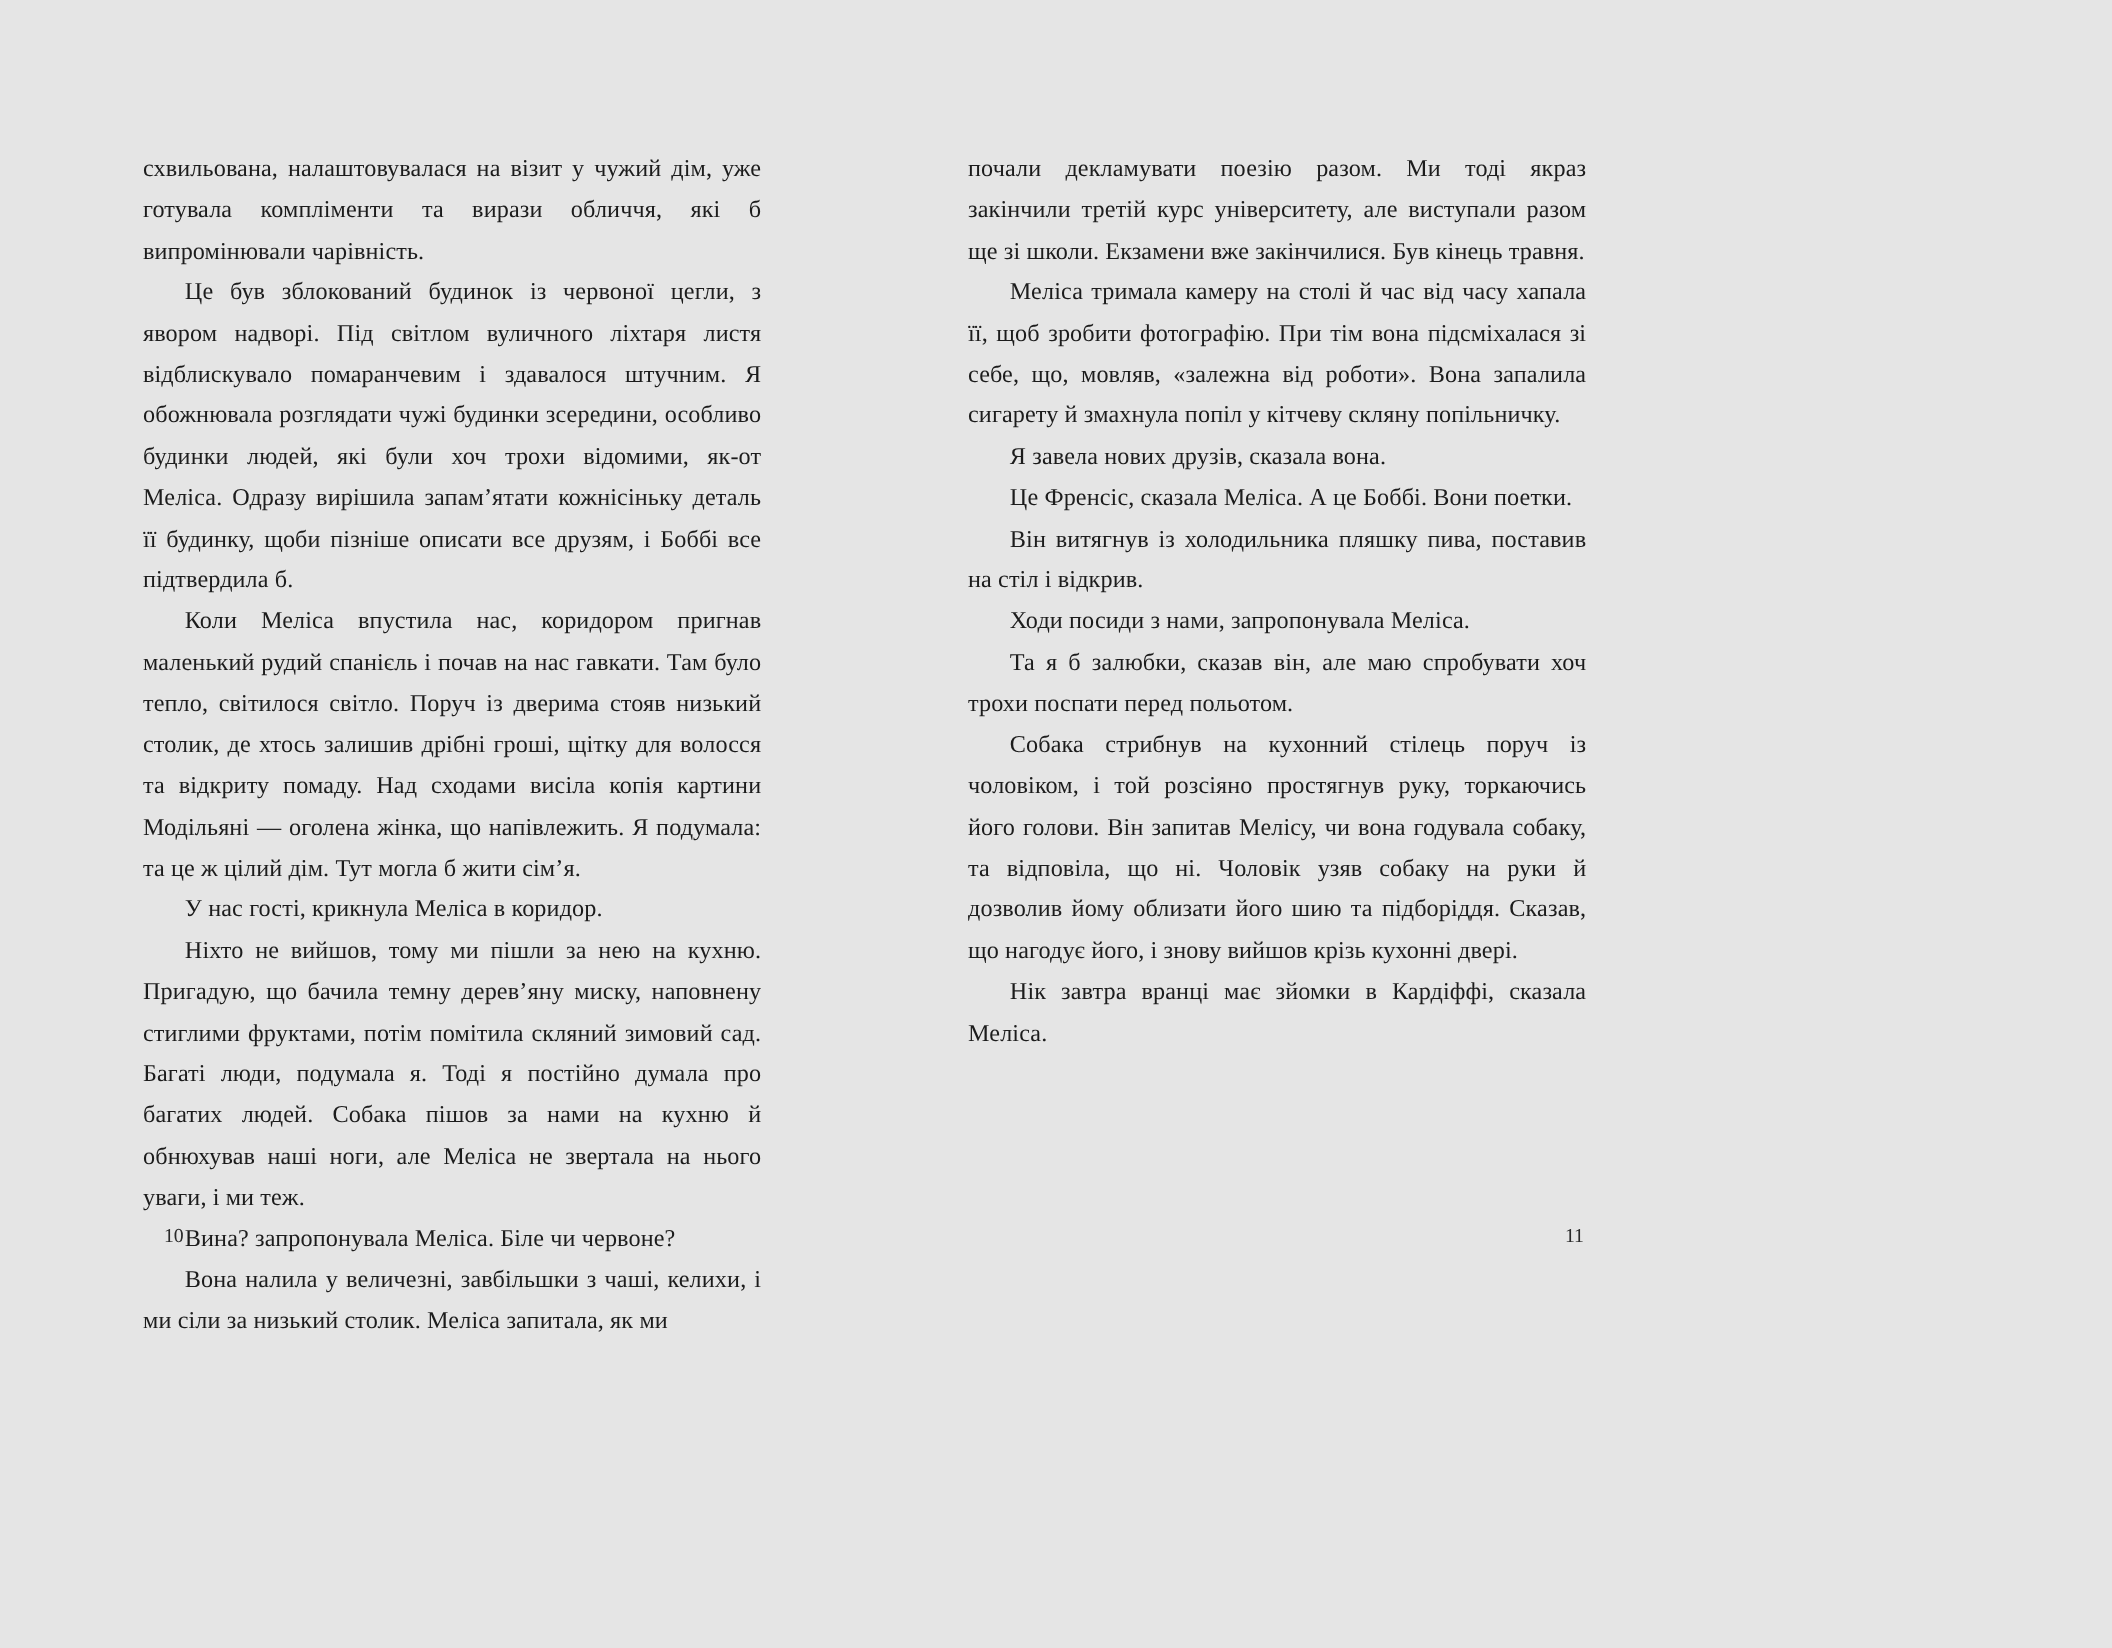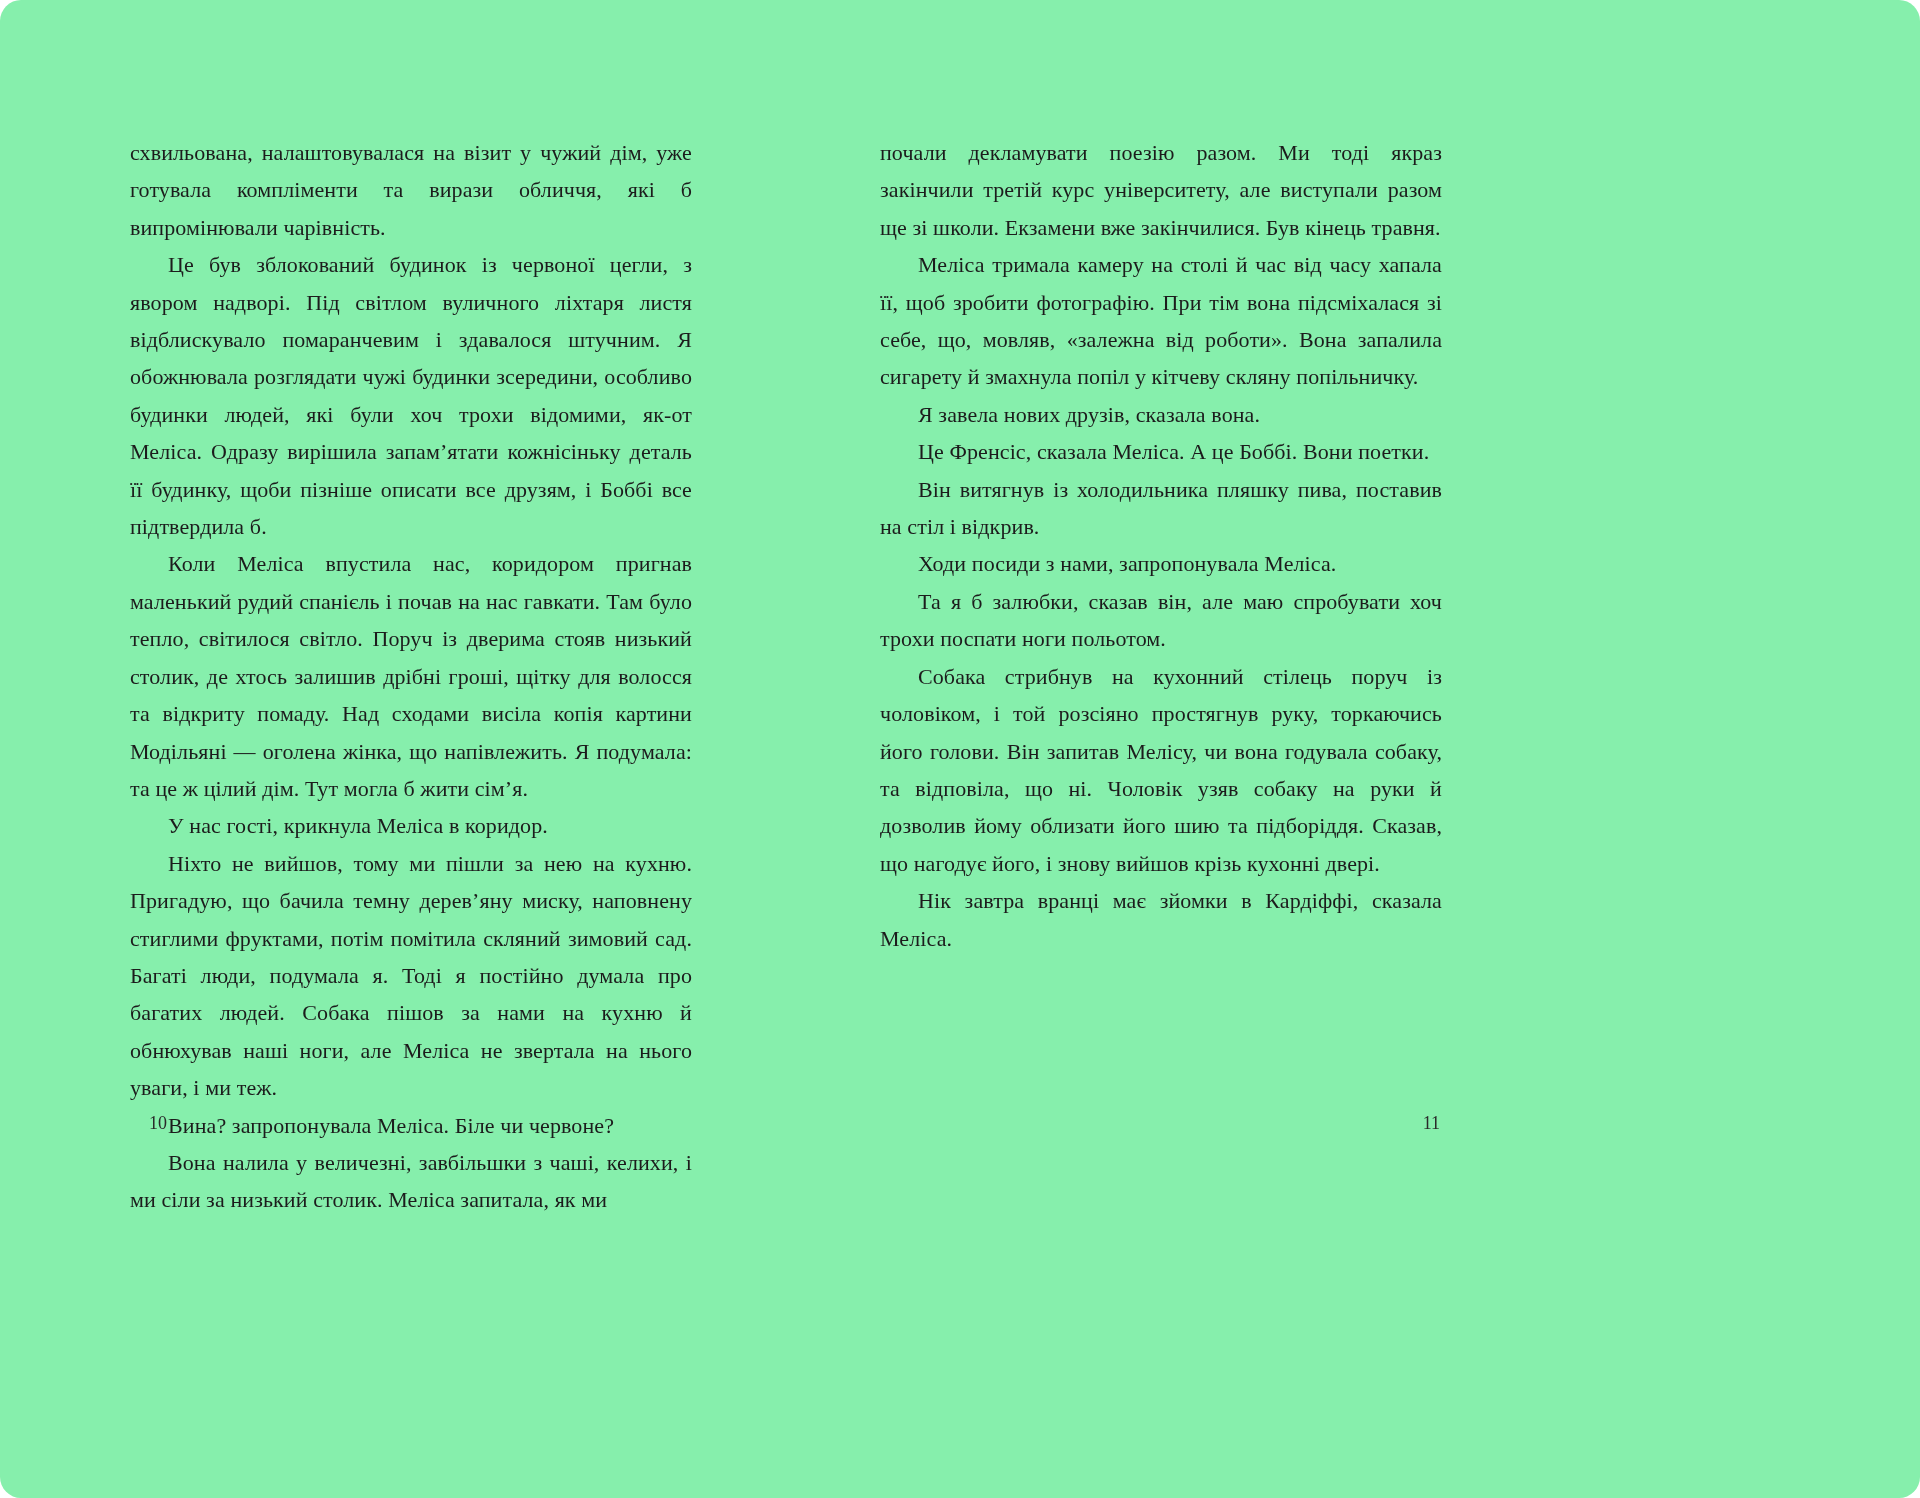--- a/index.html
+++ b/index.html
@@ -11,22 +11,21 @@
     width: 1920px;
     height: 1498px;
     position: relative;
     font-family: "Liberation Serif", "DejaVu Serif", serif;
     color: #1c1c1c;
     overflow: hidden;
   }
   .spread {
     position: absolute;
     inset: 0;
-    background: #86efac;
-    border-radius: 21px;
+    background: #e5e5e5;
   }
   .page {
     position: absolute;
     top: 134px;
     width: 562px;
   }
   .page--left  { left: 130px; }
   .page--right { left: 880px; }
   .page-text p {
     margin: 0;
@@ -68,21 +67,21 @@
   </div>
 
   <div class="page page--right">
     <div class="page-text">
         <p>почали декламувати поезію разом. Ми тоді якраз закінчили третій курс університету, але виступали разом ще зі школи. Екзамени вже закінчилися. Був кінець травня.</p>
         <p>Меліса тримала камеру на столі й час від часу хапала її, щоб зробити фотографію. При тім вона підсміхалася зі себе, що, мовляв, «залежна від роботи». Вона запалила сигарету й змахнула попіл у кітчеву скляну попільничку.</p>
         <p>Я завела нових друзів, сказала вона.</p>
         <p>Це Френсіс, сказала Меліса. А це Боббі. Вони поетки.</p>
         <p>Він витягнув із холодильника пляшку пива, поставив на стіл і відкрив.</p>
         <p>Ходи посиди з нами, запропонувала Меліса.</p>
-        <p>Та я б залюбки, сказав він, але маю спробувати хоч трохи поспати ноги польотом.</p>
+        <p>Та я б залюбки, сказав він, але маю спробувати хоч трохи поспати перед польотом.</p>
         <p>Собака стрибнув на кухонний стілець поруч із чоловіком, і той розсіяно простягнув руку, торкаючись його голови. Він запитав Мелісу, чи вона годувала собаку, та відповіла, що ні. Чоловік узяв собаку на руки й дозволив йому облизати його шию та підборіддя. Сказав, що нагодує його, і знову вийшов крізь кухонні двері.</p>
         <p>Нік завтра вранці має зйомки в Кардіффі, сказала Меліса.</p>
       </div>
   </div>
 
   <div class="folio folio--left">10</div>
 
   <div class="folio folio--right">11</div>
 
 </div>

